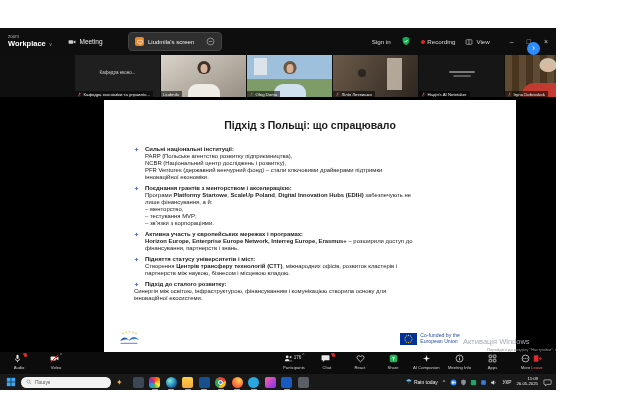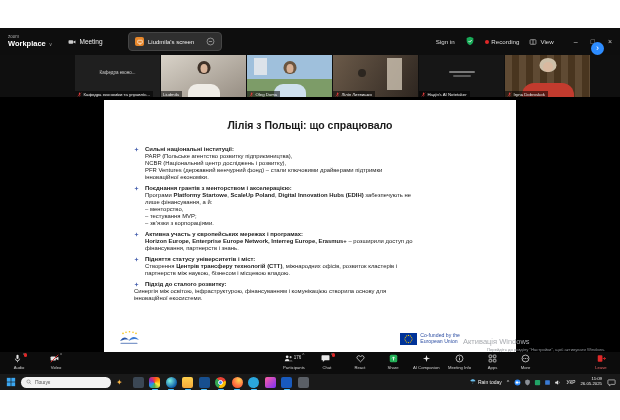--- a/index.html
+++ b/index.html
@@ -1,17 +1,17 @@
 <!DOCTYPE html>
 <html><head>
 <meta charset="utf-8">
 <style>
   *{box-sizing:border-box;margin:0;padding:0}
   html,body{width:620px;height:420px;background:#fff;font-family:"Liberation Sans",sans-serif;overflow:hidden;position:relative}
-  .desktop{position:absolute;left:0;top:28px;width:620px;height:362px;background:#000000;overflow:hidden}
+  .desktop{position:absolute;left:0;top:28px;width:556px;height:362px;background:#000000;overflow:hidden}
 
   
   .titlebar{position:absolute;top:0;left:0;width:100%;height:27px;background:#0e0e0e;display:flex;align-items:center;padding:0 8px;color:#ddd}
   .brand{display:flex;flex-direction:column;line-height:1.05}
   .brand .b1{font-size:4.5px;color:#aaa}
   .brand .b2{font-size:7.5px;font-weight:bold;color:#fff}
   .brand-caret{font-size:5px;color:#999;margin:4px 0 0 3px}
   .meeting-tab{margin-left:16px;display:flex;align-items:center;gap:3px;font-size:6.5px;color:#eee}
   .meeting-tab svg{width:8px;height:8px;color:#ccc}
   .share-pill{position:absolute;left:128px;top:4px;height:19px;background:#2f2f2f;border:1px solid #454545;border-radius:4px;display:flex;align-items:center;gap:4px;padding:0 6px;font-size:6px;color:#eee}
@@ -283,21 +283,21 @@
           <span>Iryna Dobroskok</span>
         </div>
       </div>
     </div>
   <div class="next-btn">
       <span>›</span>
     </div>
 
   <div class="share-area">
     <div class="slide">
-      <div class="slide-title">Лілія з Польщі: що спрацювало</div>
+      <div class="slide-title">Підхід з Польщі: що спрацювало</div>
       <div class="bullets" id="bullets">
           <div class="bullet"><span class="mark"><svg viewBox="0 0 12 12">
                 <path d="M6 0.5 7.4 4.6 11.5 6 7.4 7.4 6 11.5 4.6 7.4 0.5 6 4.6 4.6z" fill="#4a63b0"></path>
               </svg></span><span class="bhead">Сильні національні інституції:</span>
 <span class="bbody"><span>PARP (Польське агентство розвитку підприємництва),
 NCBR (Національний центр досліджень і розвитку),
 PFR Ventures (державний венчурний фонд) – стали ключовими драйверами підтримки
 інноваційної економіки.</span></span></div>
           <div class="bullet"><span class="mark"><svg viewBox="0 0 12 12">
                 <path d="M6 0.5 7.4 4.6 11.5 6 7.4 7.4 6 11.5 4.6 7.4 0.5 6 4.6 4.6z" fill="#4a63b0"></path>

